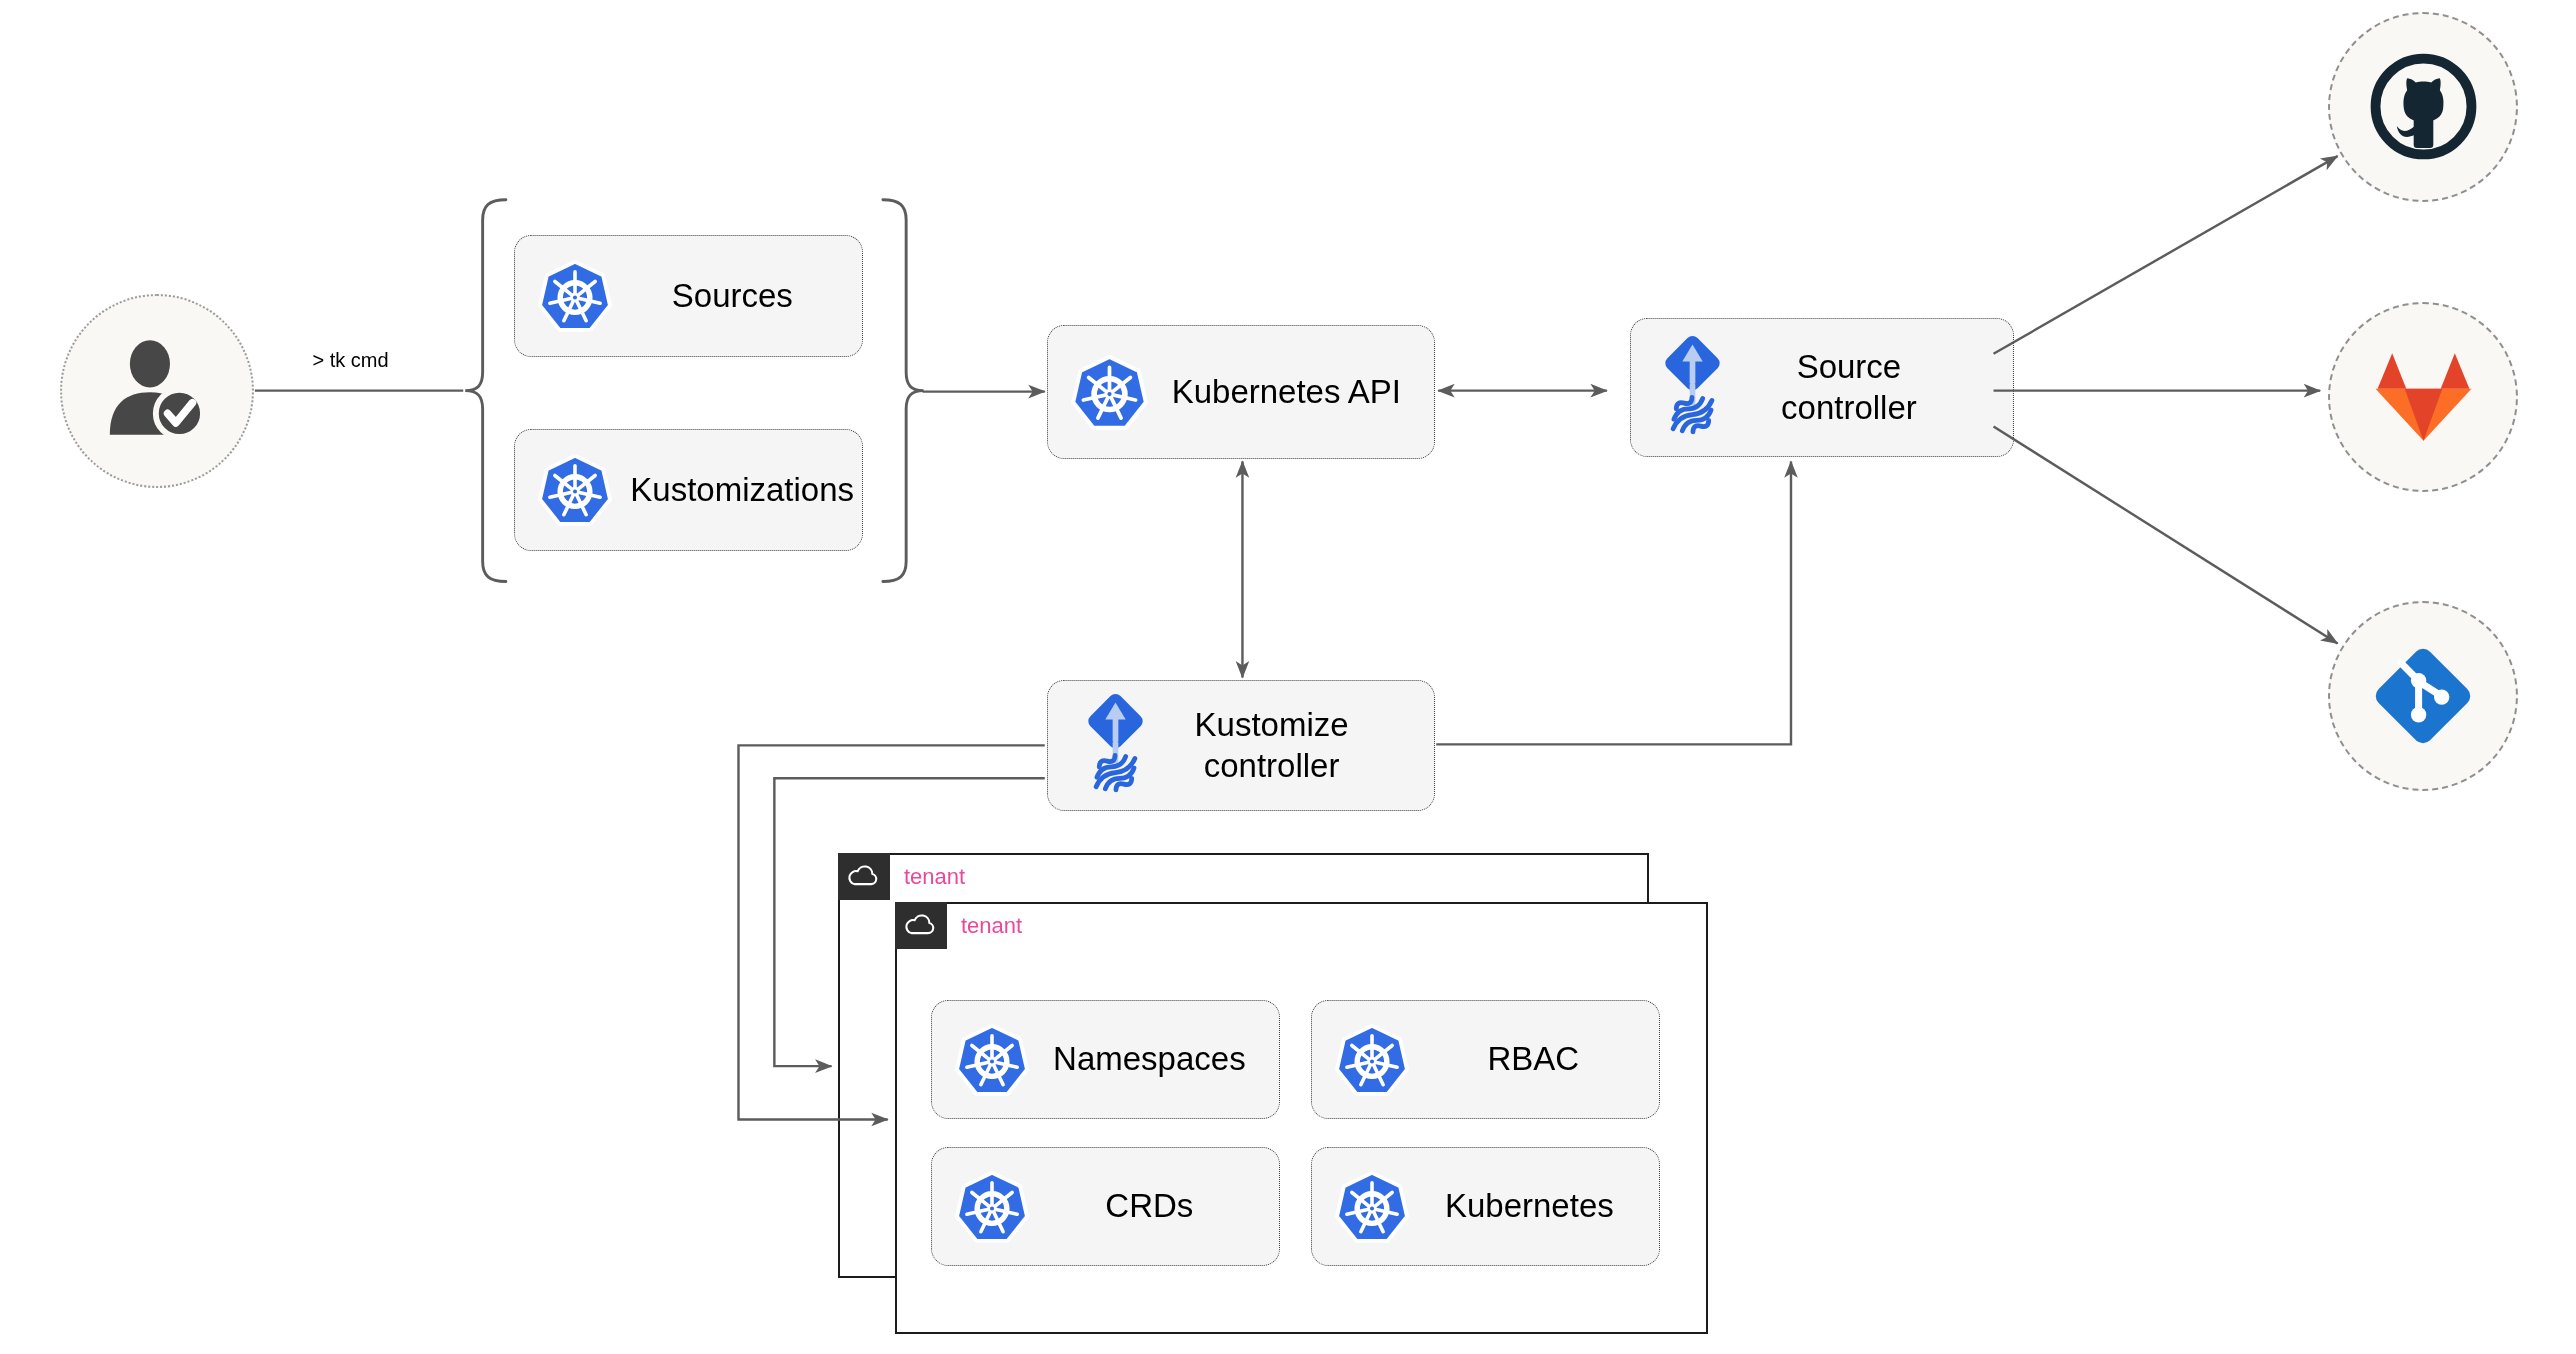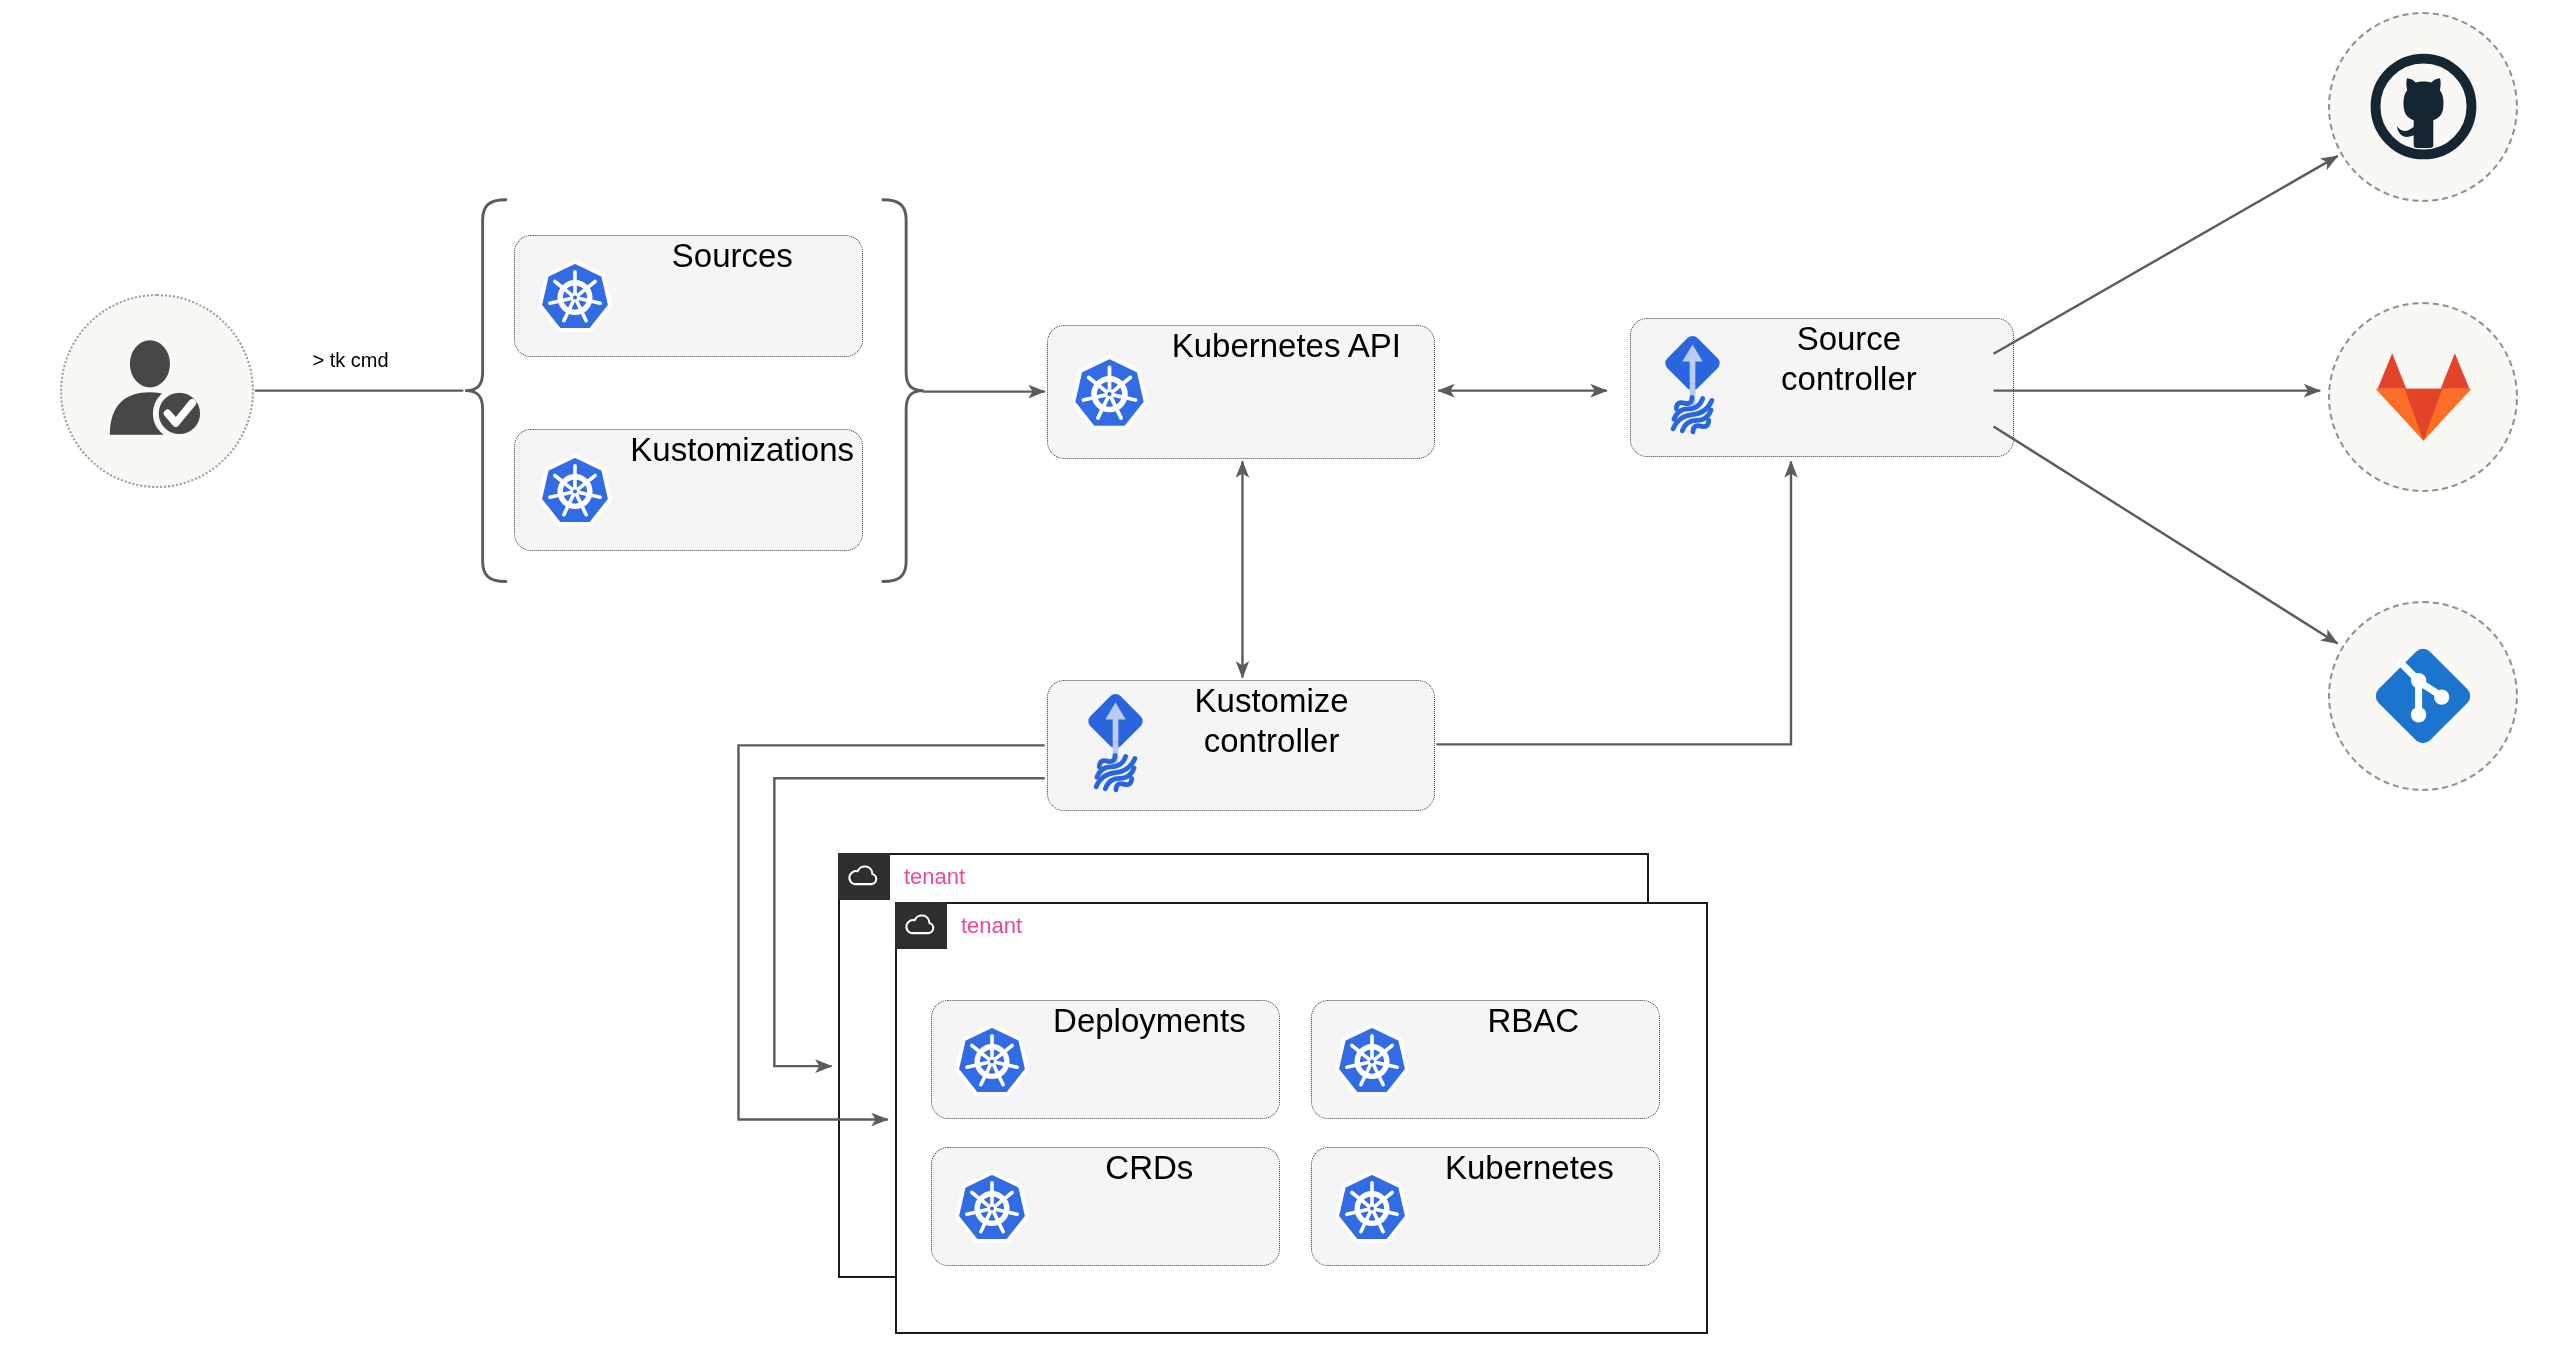--- a/index.html
+++ b/index.html
@@ -1,20 +1,20 @@
 <!DOCTYPE html>
 <html><head>
 <meta charset="utf-8">
 <style>
   html,body{margin:0;padding:0;background:#fff;}
   .canvas{position:relative;width:2576px;height:1355px;background:#ffffff;overflow:hidden;
           font-family:"Liberation Sans","DejaVu Sans",sans-serif;color:#000;}
   svg.connectors{position:absolute;left:0;top:0;z-index:6;pointer-events:none;}
 
-  .node{position:absolute;display:flex;background:#f5f5f5;
+  .node{position:absolute;display:flex;align-items:center;background:#f5f5f5;
         border:1.9px dotted #3f3f3f;border-radius:17.4px;box-sizing:border-box;
         padding-left:21.3px;z-index:3;}
   .node .lbl{flex:1;text-align:center;font-size:33px;line-height:1.22;color:#000;padding-right:11.6px;}
   .icon-wrap{flex:0 0 auto;display:flex;align-items:center;justify-content:center;}
 
   .circle{position:absolute;border-radius:50%;background:#faf8f4;display:flex;
           align-items:center;justify-content:center;box-sizing:border-box;z-index:3;}
   .user-circle{width:194px;height:194px;border:2.4px dotted #9b9b9b;}
   .provider-circle{width:190px;height:190px;border:2.4px dashed #8f8f8f;}
 
@@ -180,21 +180,21 @@
       </span>
     </div>
     <div class="tenant-label">tenant</div>
 
     <div class="node" style="left:34px;top:96px;width:349px;height:119px;">
       <span class="icon-wrap">
         <svg width="78" height="78" viewBox="0 0 80 80">
             <use href="#sym-k8s"></use>
           </svg>
       </span>
-      <span class="lbl">Deployments</span>
+      <span class="lbl">Namespaces</span>
     </div>
 
     <div class="node" style="left:414px;top:96px;width:349px;height:119px;gap:8px;">
       <span class="icon-wrap">
         <svg width="78" height="78" viewBox="0 0 80 80">
             <use href="#sym-k8s"></use>
           </svg>
       </span>
       <span class="lbl">RBAC</span>
     </div>

